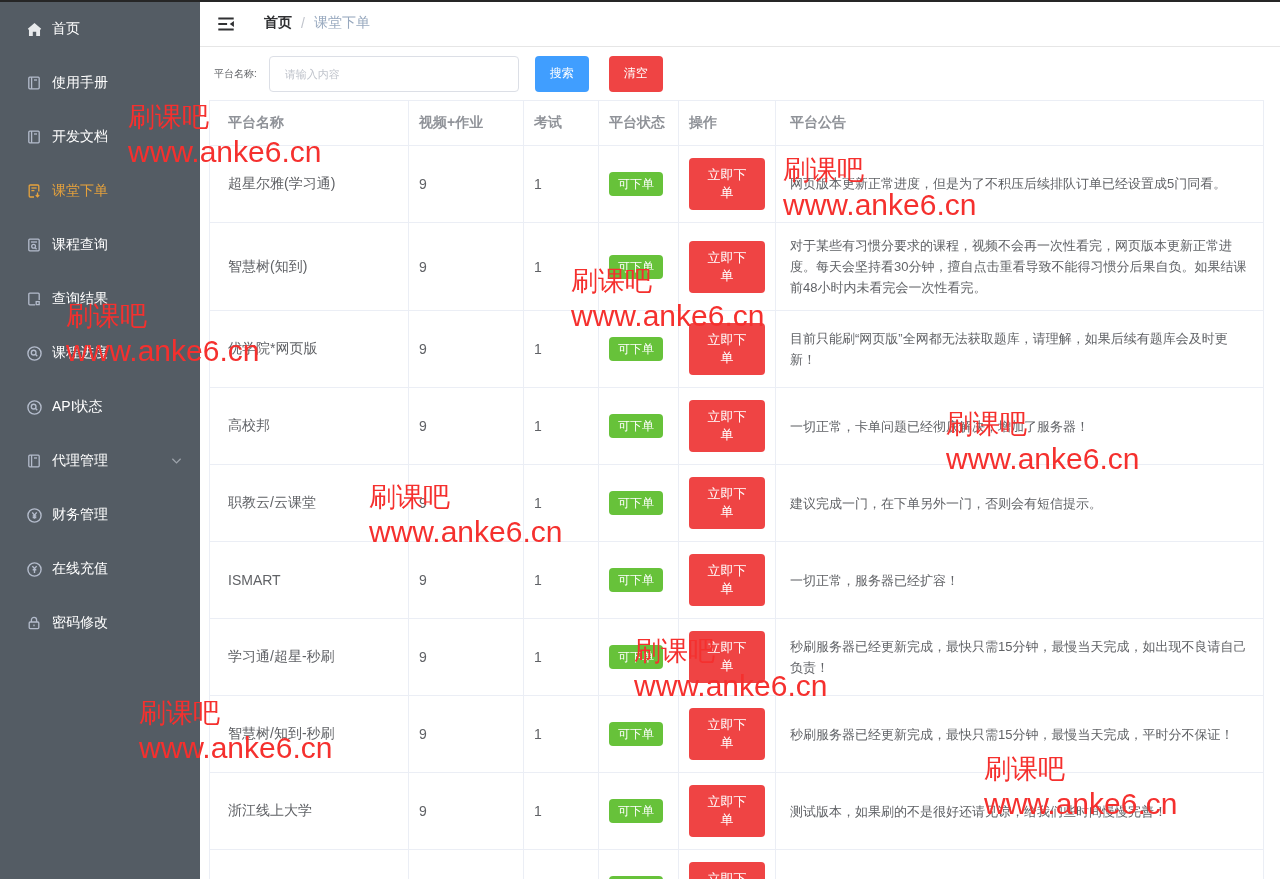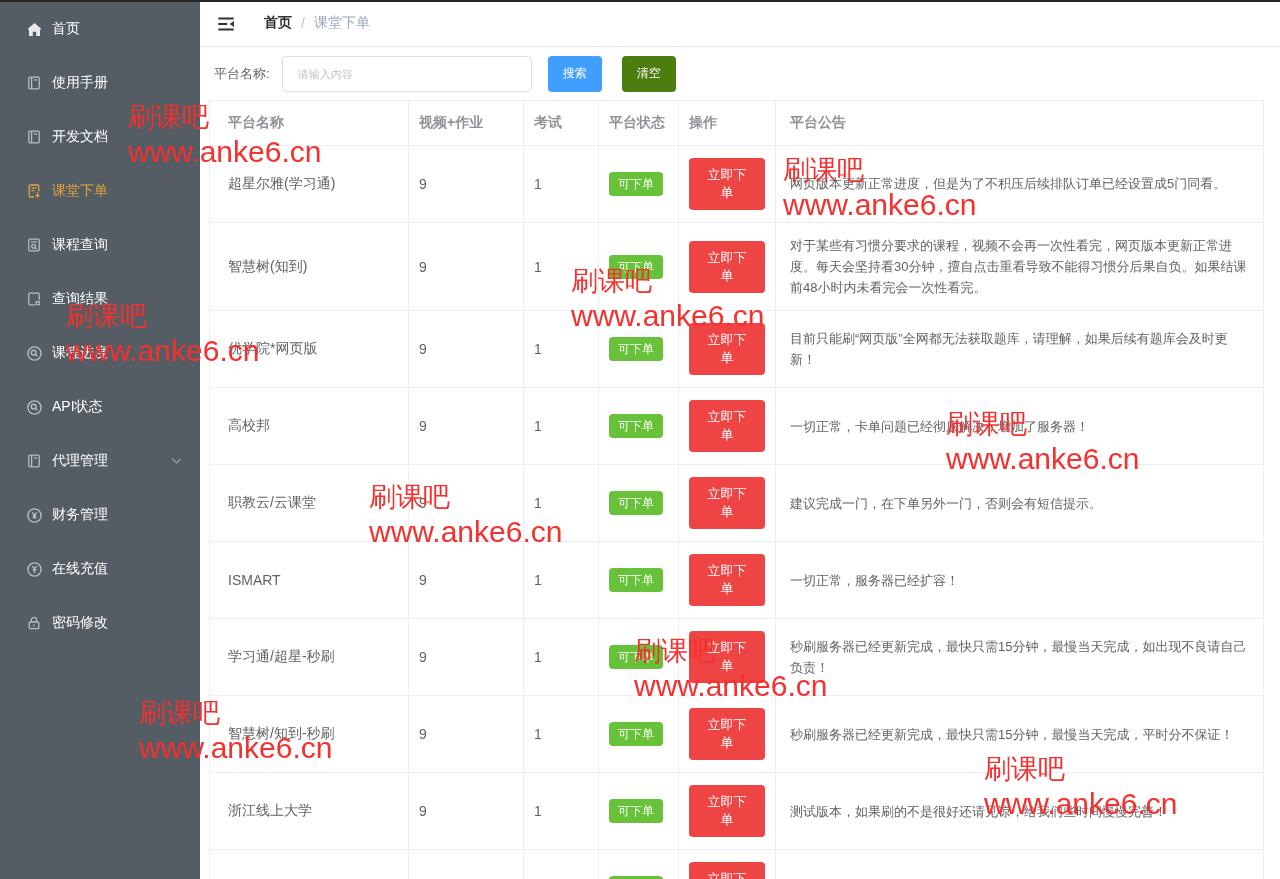--- a/index.html
+++ b/index.html
@@ -22,28 +22,28 @@
   
   .main { flex:1; background:#fff; position:relative; }
   .topbar { height:47px; display:flex; align-items:center; padding:0 15px; border-bottom:1px solid #e6e6e6; }
   .fold-btn { width:22px; height:22px; cursor:pointer; color:#303133; margin-top:2px; }
   .breadcrumb { margin-left:27px; font-size:14px; display:flex; align-items:center; }
   .bc-home { color:#303133; font-weight:700; cursor:pointer; }
   .bc-sep { color:#c0c4cc; margin:0 9px; }
   .bc-current { color:#97a8be; }
 
   .search-row { height:53px; display:flex; align-items:center; padding:0 14px; }
-  .search-label { font-size:13px; color:#606266; margin-right:12px; }
+  .search-label { font-size:10px; color:#606266; margin-right:12px; }
   .search-input { width:250px; height:36px; border:1px solid #dcdfe6; border-radius:4px;
     padding:0 15px; font-size:11px; color:#606266; outline:none; }
   .search-input::placeholder { color:#c0c4cc; }
   .btn { border:none; border-radius:4px; color:#fff; font-size:12px; height:36px;
     padding:0 15px; cursor:pointer; }
   .btn-search { background:#409eff; margin-left:16px; }
-  .btn-clear { background:#4d7c0f; margin-left:20px; }
+  .btn-clear { background:#ef4444; margin-left:20px; }
 
   
   table.data-table { border-collapse:collapse; margin:0 17px 0 9px; width:1054px;
     font-size:14px; color:#606266; table-layout:fixed; }
   .data-table th, .data-table td { border:1px solid #ebeef5; text-align:left;
     padding:12px 10px; vertical-align:middle; }
   .data-table th { color:#909399; font-weight:700; height:45px; }
   .data-table td { height:50px; }
   .data-table th:first-child, .data-table td:first-child { padding-left:18px; }
   .data-table th:last-child, .data-table td:last-child { padding-left:14px; }

